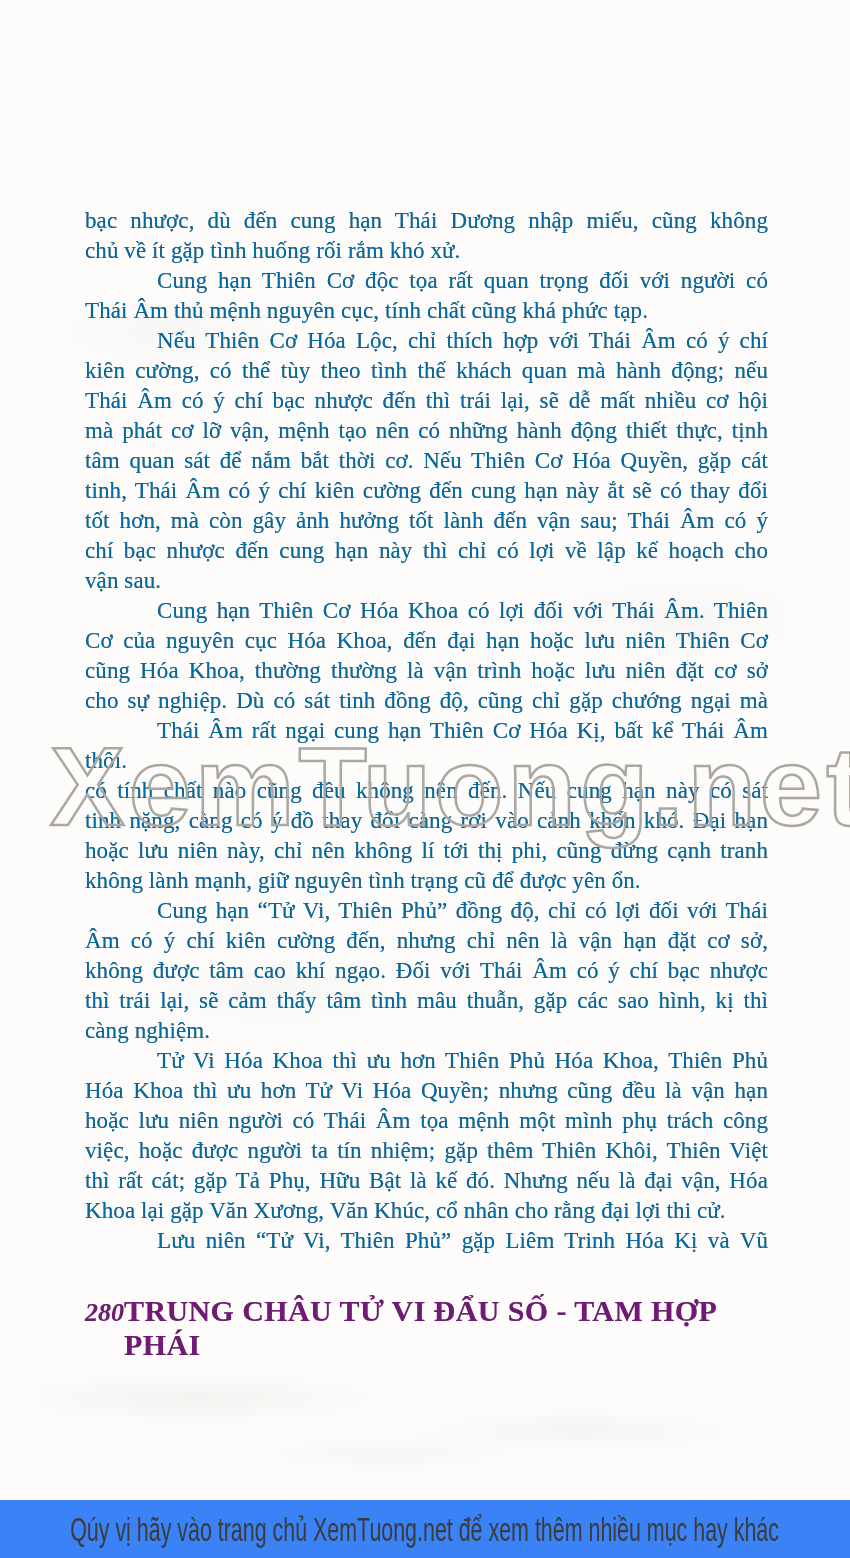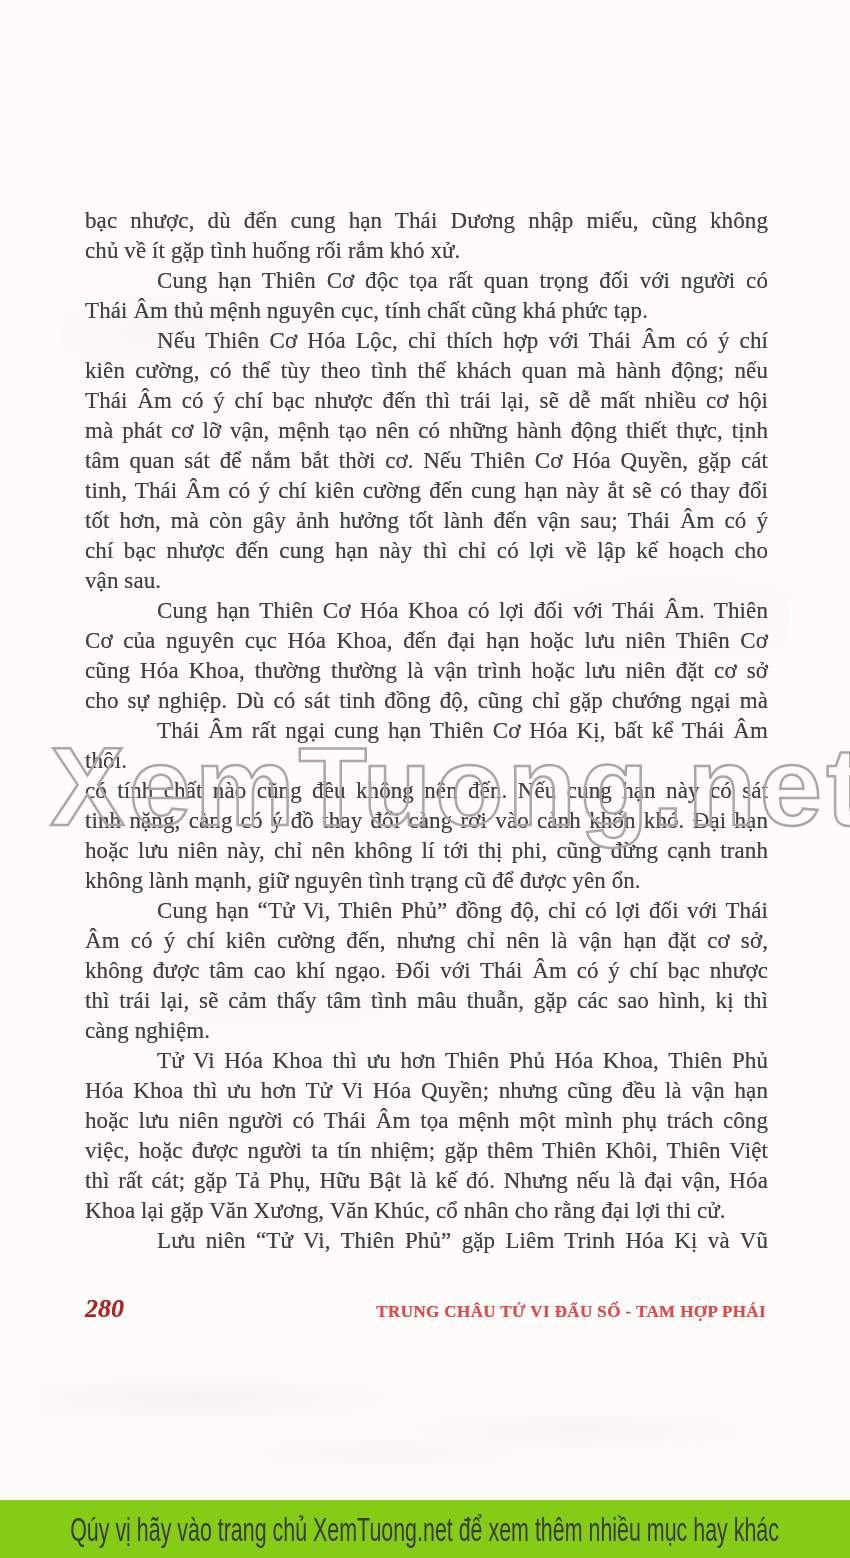--- a/index.html
+++ b/index.html
@@ -32,21 +32,21 @@
     pointer-events:none;
   }
   .text-block{
     position:absolute;
     left:85px;top:206px;width:683px;
   }
   .line{
     font-size:23px;
     line-height:30px;
     height:30px;
-    color:#404040;
+    color:#0369a1;
     text-align:justify;
     text-align-last:justify;
     text-shadow:0 0 .5px rgba(40,38,34,.55);
     letter-spacing:.1px;
   }
   .line.indent{padding-left:72px;}
   .line.para-end{text-align:right;text-align-last:left;}
   .watermark{
     position:absolute;
     left:50px;top:722px;
@@ -58,31 +58,31 @@
     -webkit-text-stroke:2.5px #aba8a2;
     white-space:nowrap;
     pointer-events:none;
   }
   .footer{
     position:absolute;left:85px;right:84px;top:1294px;
     display:flex;justify-content:space-between;align-items:baseline;
   }
   .page-num{
     font-style:italic;font-weight:bold;
-    font-size:26px;color:#b91c1c;
+    font-size:26px;color:#701a75;
     text-shadow:0 0 .5px rgba(40,38,34,.5);
   }
   .book-title{
-    font-weight:bold;font-size:17px;color:#ef4444;
+    font-weight:bold;font-size:30px;color:#701a75;
     letter-spacing:.4px;
     text-shadow:0 0 .5px rgba(40,38,34,.5);
   }
   .banner{
     position:absolute;left:0;right:0;top:1500px;height:58px;
-    background:#84cc16;
+    background:#3b82f6;
     display:flex;align-items:center;justify-content:center;
   }
   .banner-inner{
     font-family:"Liberation Sans", sans-serif;
     font-size:34px;
     color:#3b3b3b;
     white-space:nowrap;
     display:inline-block;
     transform:scaleX(.63);
     transform-origin:50% 50%;

